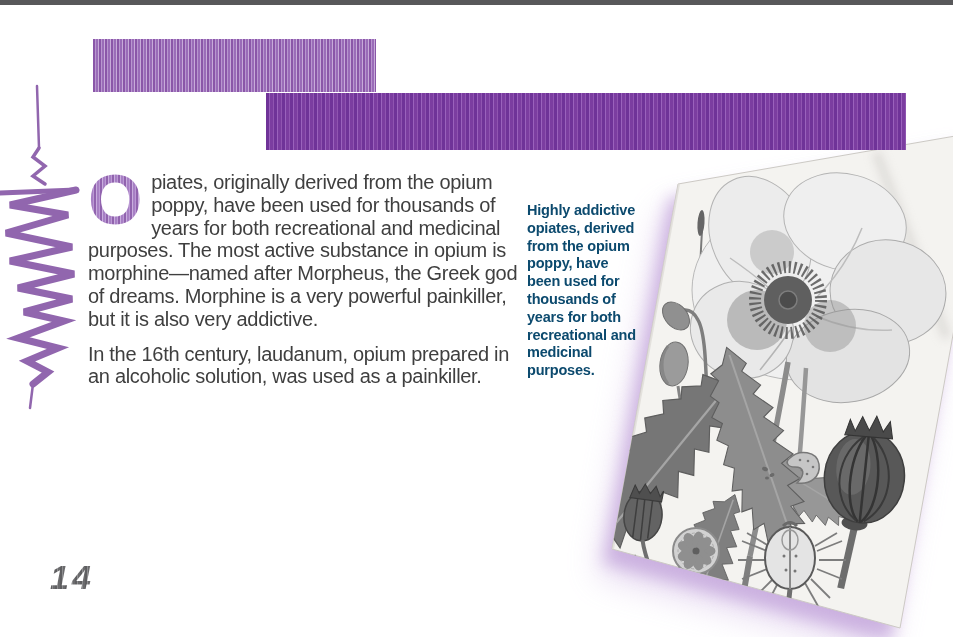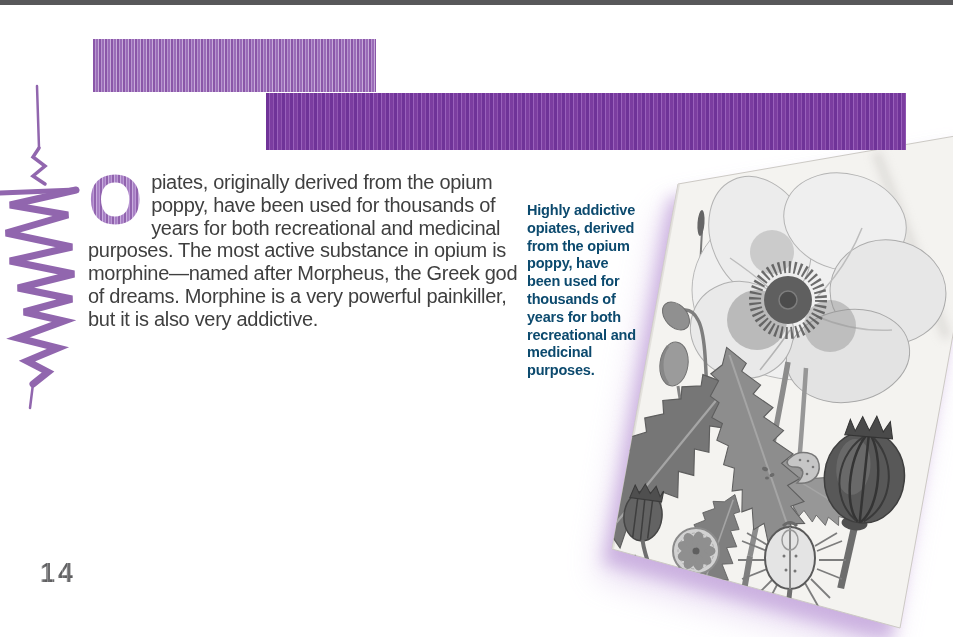--- a/index.html
+++ b/index.html
@@ -20,23 +20,23 @@
   .article{position:absolute;left:88px;top:171px;width:434px;color:#3f3f3f;}
   .article p{margin:0 0 12px 0;font-size:20px;line-height:22.8px;letter-spacing:-0.3px;}
   .dropcap{float:left;font-size:70px;line-height:58px;height:64px;font-weight:700;
            padding:0 9px 0 0;
            background:repeating-linear-gradient(90deg,#9163ae 0 2px,#c9aede 2px 3px,#a77fc4 3px 5px,#bb99d4 5px 6px);
            -webkit-background-clip:text;background-clip:text;color:transparent;}
 
   .caption{position:absolute;left:527px;top:202px;width:118px;margin:0;
            font-size:14.5px;font-weight:700;line-height:17.8px;letter-spacing:-0.2px;color:#0c4a6e;}
 
-  .page-number{position:absolute;left:40px;top:558px;font-size:27px;font-weight:700;letter-spacing:3px;
+  .page-number{position:absolute;left:50px;top:558px;font-size:34px;font-weight:700;letter-spacing:3px;
            background:repeating-linear-gradient(90deg,#5e5e60 0 2px,#8d8d8f 2px 3px,#6b6b6d 3px 5px);
-           -webkit-background-clip:text;background-clip:text;color:transparent;}
+           -webkit-background-clip:text;background-clip:text;color:transparent;font-style:italic;}
 </style>
 </head>
 <body>
 
 <div id="page">
 
   <div class="top-bar"></div>
 
   <svg class="art-layer" width="953" height="637" viewBox="0 0 953 637">
     <defs>
@@ -202,19 +202,20 @@
     </g>
   </svg>
 
   <h1 class="title1 striped">Painkillers:</h1>
   <h1 class="title2 striped">A SHORT HISTORY</h1>
 
   <main class="article">
     <p>
       <span class="dropcap">O</span><span>piates, originally derived from the opium poppy, have been used for thousands of years for both recreational and medicinal purposes. The most active substance in opium is morphine—named after Morpheus, the Greek god of dreams. Morphine is a very powerful painkiller, but it is also very addictive.</span>
     </p>
+    <p>In the 16th century, laudanum, opium prepared in an alcoholic solution, was used as a painkiller.</p>
   </main>
 
   <aside class="caption">Highly addictive opiates, derived from the opium poppy, have been used for thousands of years for both recreational and medicinal purposes.</aside>
 
   <div class="page-number">14</div>
 
 </div>
 
 </body></html>

